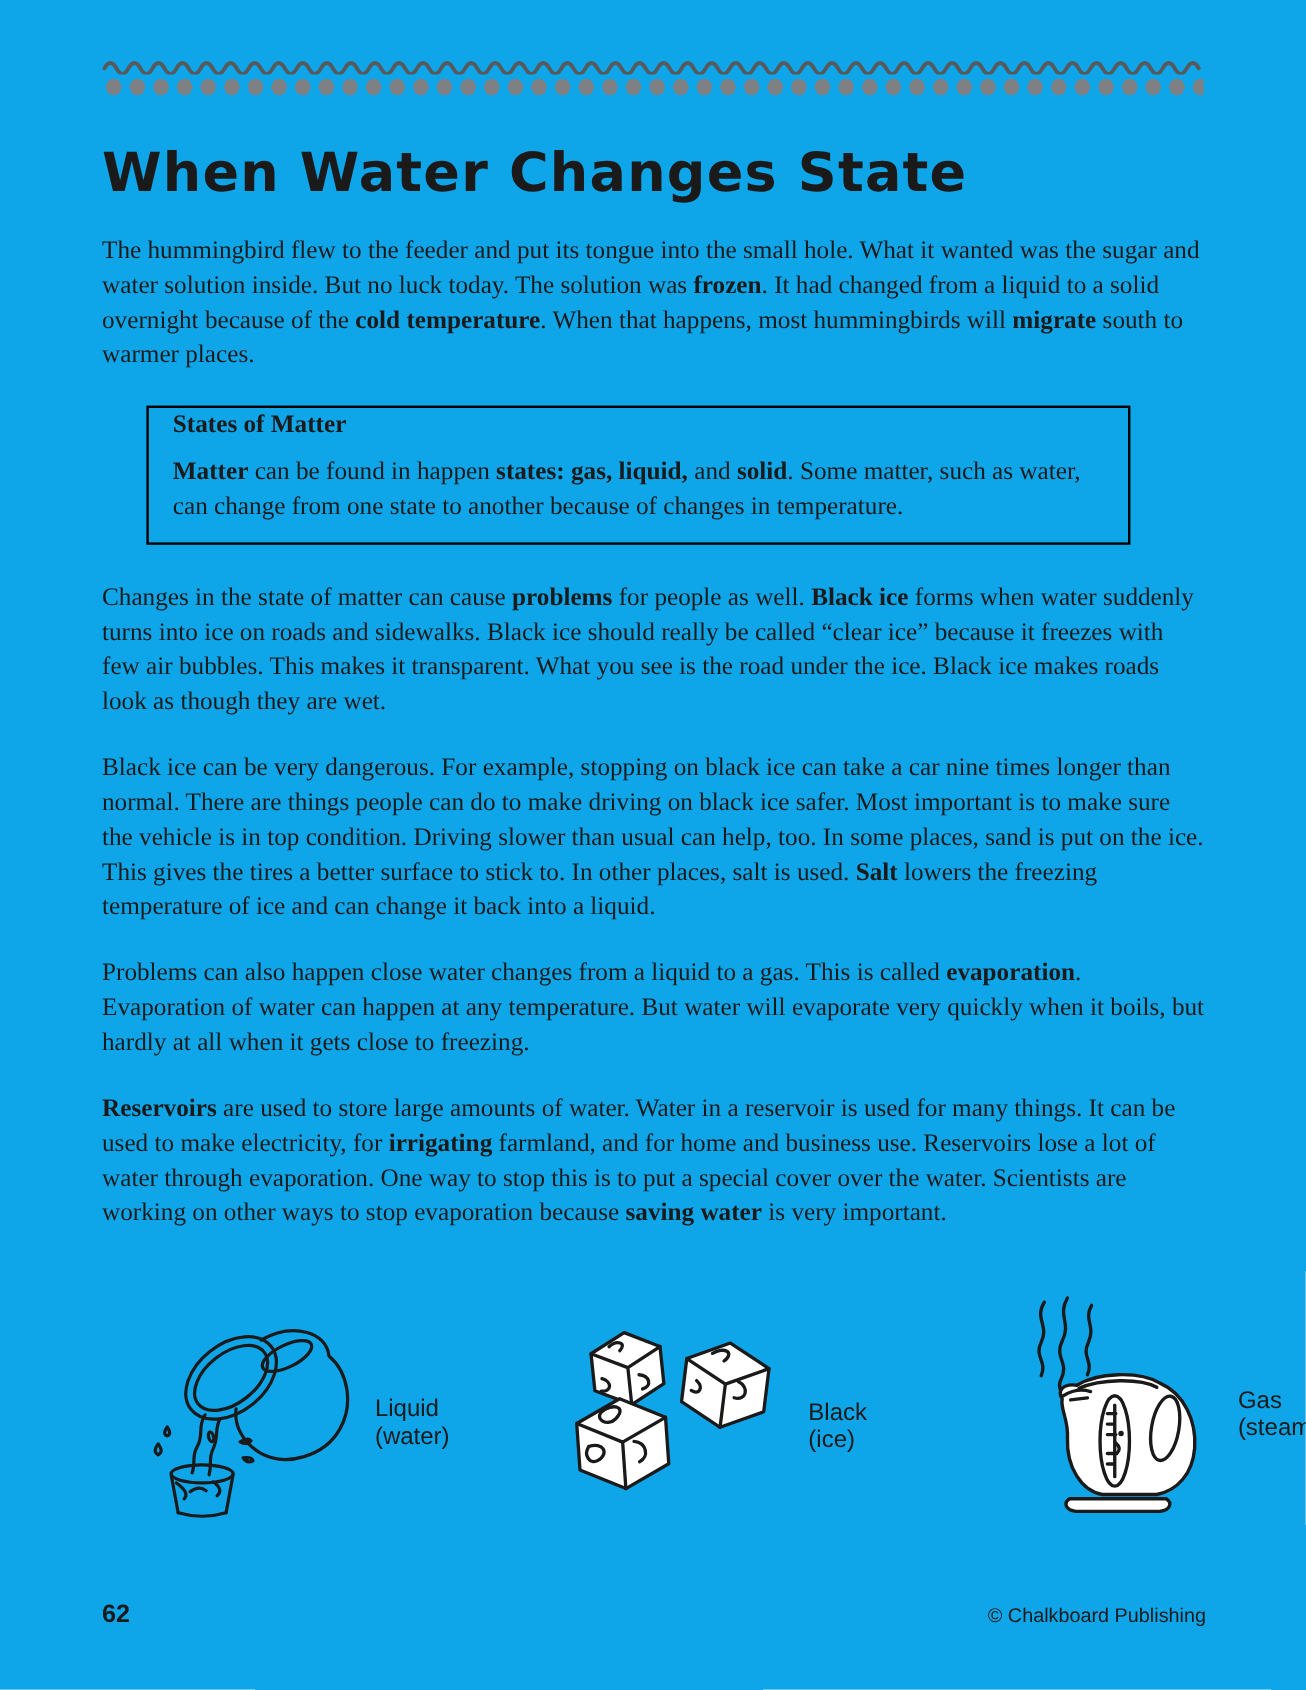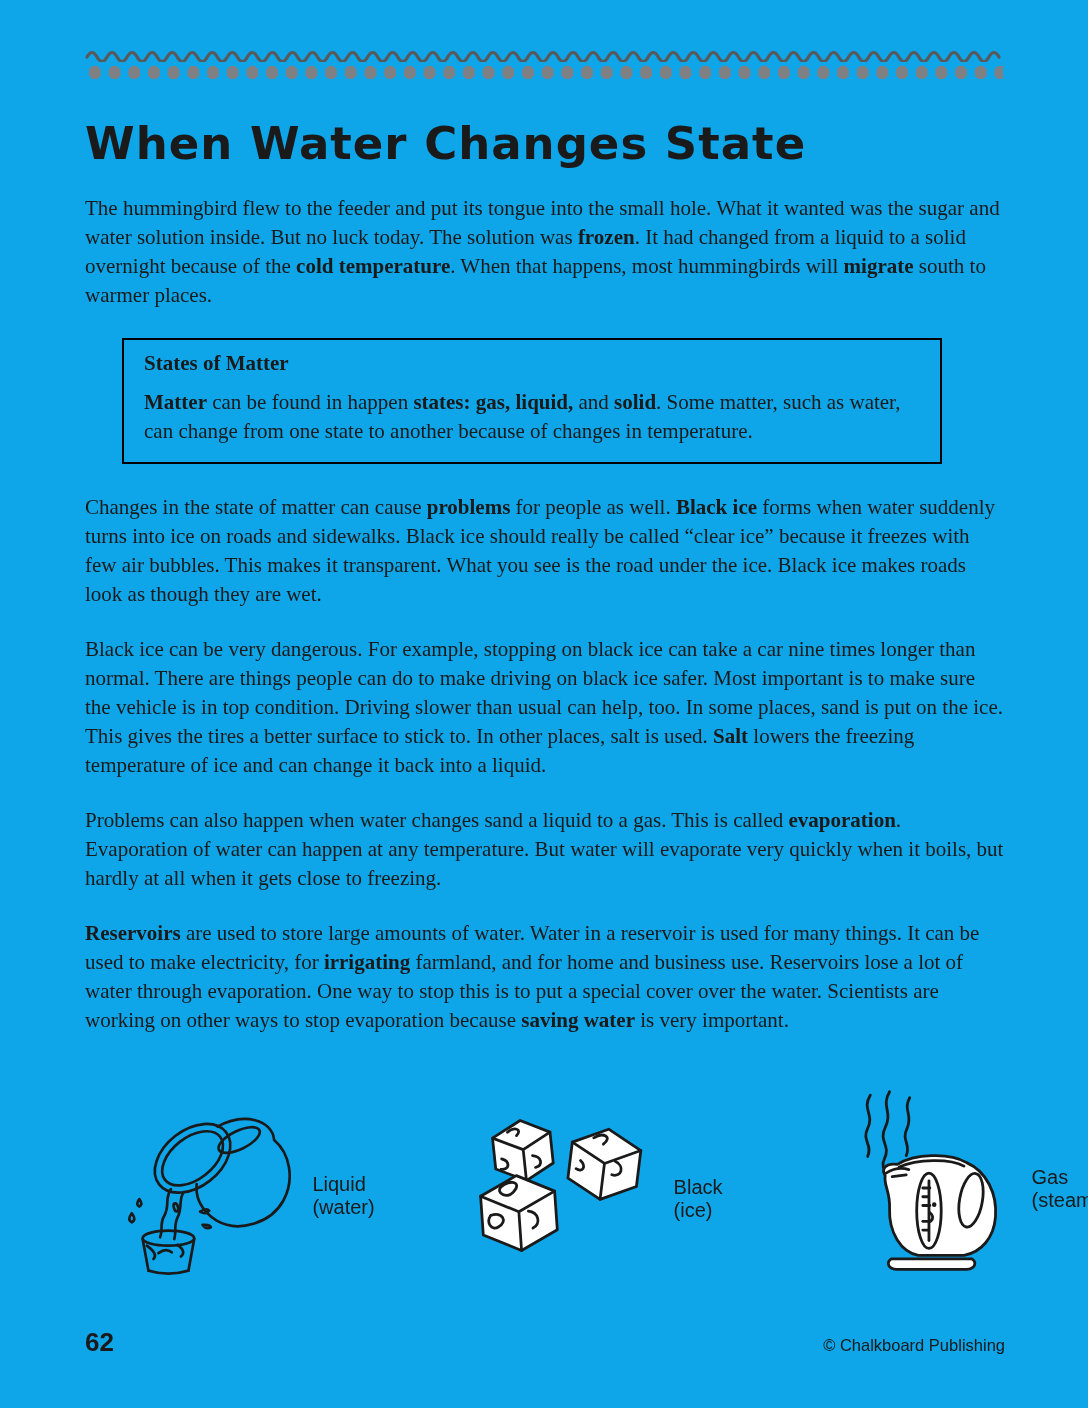--- a/index.html
+++ b/index.html
@@ -20,38 +20,38 @@
   }
   h1.title {
     font-family:"DejaVu Sans", sans-serif; font-weight:bold;
     font-size:45px; line-height:1.05; letter-spacing:1px;
     margin:40px 0 27px;
   }
   p.body { font-size:21px; line-height:29px; margin:0 0 26px; }
   p.body b, .info-box b, h2.box-heading { font-weight:bold; }
   .info-box {
     border:2.5px solid #000; width:820px; margin:2px 63px 29px 37px;
-    padding:11px 22px 16px 20px;
+    padding:1px 22px 16px 20px;
   }
   h2.box-heading { font-size:21px; margin:0 0 12px; }
   .info-box p { font-size:21px; line-height:29px; margin:0; }
   .figures { display:flex; align-items:flex-end; margin-top:16px; }
   figure { margin:0; display:flex; flex-direction:row; align-items:center; }
   .fig-liquid { margin-left:36px; }
   .fig-solid  { margin-left:62px; }
   .fig-gas    { margin-left:76px; }
   figcaption { font-family:"Liberation Sans", sans-serif; font-size:20px; margin-top:8px; color:var(--ink); }
   .art path, .art ellipse, .art line, .art circle { fill:none; stroke:var(--ink); stroke-width:3.2; stroke-linecap:round; stroke-linejoin:round; }
   .art .fillw { fill:#fff; }
   .art .solid { fill:var(--ink); stroke:none; }
   footer {
     margin-top:auto; display:flex; justify-content:space-between; align-items:baseline;
     font-family:"Liberation Sans", sans-serif;
   }
-  .page-num { font-size:26px; font-weight:bold; }
+  .page-num { font-size:21px; font-weight:bold; }
   .copyright { font-size:16.5px; }
 </style>
 </head>
 <body>
 
 <div class="page">
 
   <div>
     <svg class="deco-wave" viewBox="0 0 916 18" preserveAspectRatio="none">
       <path id="wavepath" d="M2 13 q5 -9 10 0 t10 0 t10 0 t10 0 t10 0 t10 0 t10 0 t10 0 t10 0 t10 0 t10 0 t10 0 t10 0 t10 0 t10 0 t10 0 t10 0 t10 0 t10 0 t10 0 t10 0 t10 0 t10 0 t10 0 t10 0 t10 0 t10 0 t10 0 t10 0 t10 0 t10 0 t10 0 t10 0 t10 0 t10 0 t10 0 t10 0 t10 0 t10 0 t10 0 t10 0 t10 0 t10 0 t10 0 t10 0 t10 0 t10 0 t10 0 t10 0 t10 0 t10 0 t10 0 t10 0 t10 0 t10 0 t10 0 t10 0 t10 0 t10 0 t10 0 t10 0 t10 0 t10 0 t10 0 t10 0 t10 0 t10 0 t10 0 t10 0 t10 0 t10 0 t10 0 t10 0 t10 0 t10 0 t10 0 t10 0 t10 0 t10 0 t10 0 t10 0 t10 0 t10 0 t10 0 t10 0 t10 0 t10 0 t10 0 t10 0 t10 0 t10 0"></path>
@@ -63,21 +63,21 @@
 
   <p class="body"><span>The hummingbird flew to the feeder and put its tongue into the small hole. What it wanted was the sugar and water solution inside. But no luck today. The solution was </span><b>frozen</b><span>. It had changed from a liquid to a solid overnight because of the </span><b>cold temperature</b><span>.  When that happens, most hummingbirds will </span><b>migrate</b><span> south to warmer places.</span></p>
 
   <div class="info-box">
     <h2 class="box-heading">States of Matter</h2>
     <p><b>Matter</b><span> can be found in happen </span><b>states: gas, liquid,</b><span> and </span><b>solid</b><span>. Some matter, such as water, can change from one state to another because of changes in temperature.</span></p>
   </div>
 
   <p class="body"><span>Changes in the state of matter can cause </span><b>problems</b><span> for people as well. </span><b>Black ice</b><span> forms when water suddenly turns into ice on roads and sidewalks. Black ice should really be called “clear ice” because it freezes with few air bubbles. This makes it transparent. What you see is the road under the ice. Black ice makes roads look as though they are wet.</span></p>
   <p class="body"><span>Black ice can be very dangerous. For example, stopping on black ice can take a car nine times longer than normal. There are things people can do to make driving on black ice safer. Most important is to make sure the vehicle is in top condition. Driving slower than usual can help, too. In some places, sand is put on the ice. This gives the tires a better surface to stick to. In other places, salt is used. </span><b>Salt</b><span> lowers the freezing temperature of ice and can change it back into a liquid.</span></p>
-  <p class="body"><span>Problems can also happen when water changes sand a liquid to a gas. This is called </span><b>evaporation</b><span>. Evaporation of water can happen at any temperature. But water will evaporate very quickly when it boils, but hardly at all when it gets close to freezing.</span></p>
+  <p class="body"><span>Problems can also happen close water changes from a liquid to a gas. This is called </span><b>evaporation</b><span>. Evaporation of water can happen at any temperature. But water will evaporate very quickly when it boils, but hardly at all when it gets close to freezing.</span></p>
   <p class="body"><b>Reservoirs</b><span> are used to store large amounts of water. Water in a reservoir is used for many things. It can be used to make electricity, for </span><b>irrigating</b><span> farmland, and for home and business use. Reservoirs lose a lot of water through evaporation. One way to stop this is to put a special cover over the water. Scientists are working on other ways to stop evaporation because </span><b>saving water</b><span> is very important.</span></p>
 
   <div class="figures">
 
     <figure class="fig-liquid">
       <svg class="art" viewBox="0 0 230 205" width="230" height="200">
         <path d="M116 24 C148 6 182 16 184 40 C203 56 209 88 195 113 C180 140 141 152 115 137 C97 126 89 109 91 93"></path>
         <ellipse cx="86" cy="62" rx="51" ry="34" transform="rotate(-38 86 62)"></ellipse>
         <ellipse cx="86" cy="62" rx="42" ry="25" transform="rotate(-38 86 62)"></ellipse>
         <ellipse cx="142" cy="40" rx="27" ry="11" transform="rotate(-26 142 40)"></ellipse>

